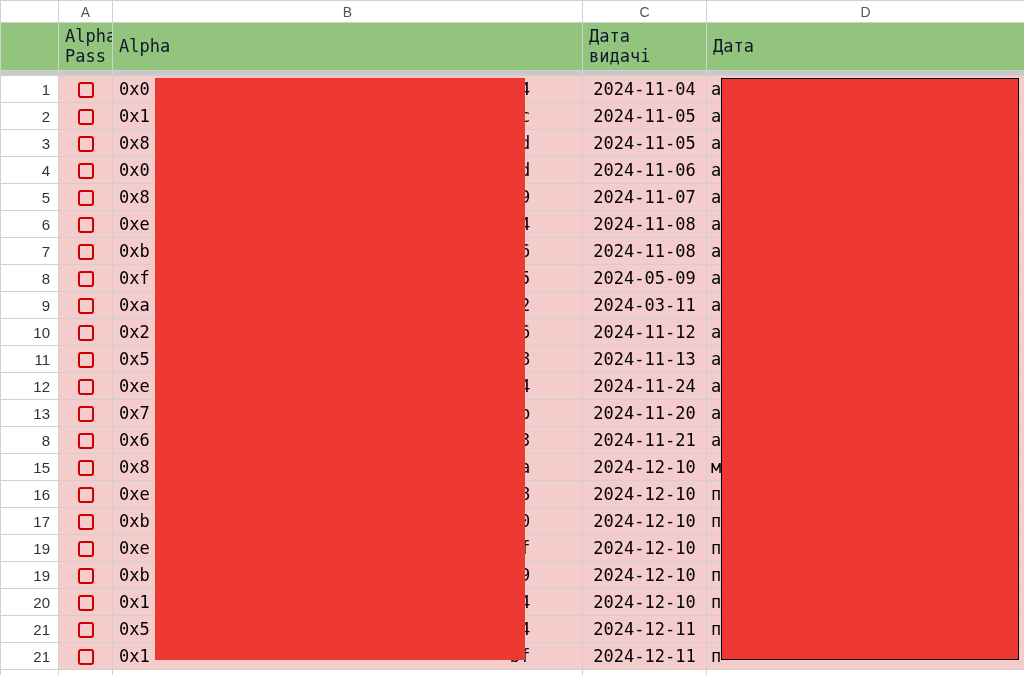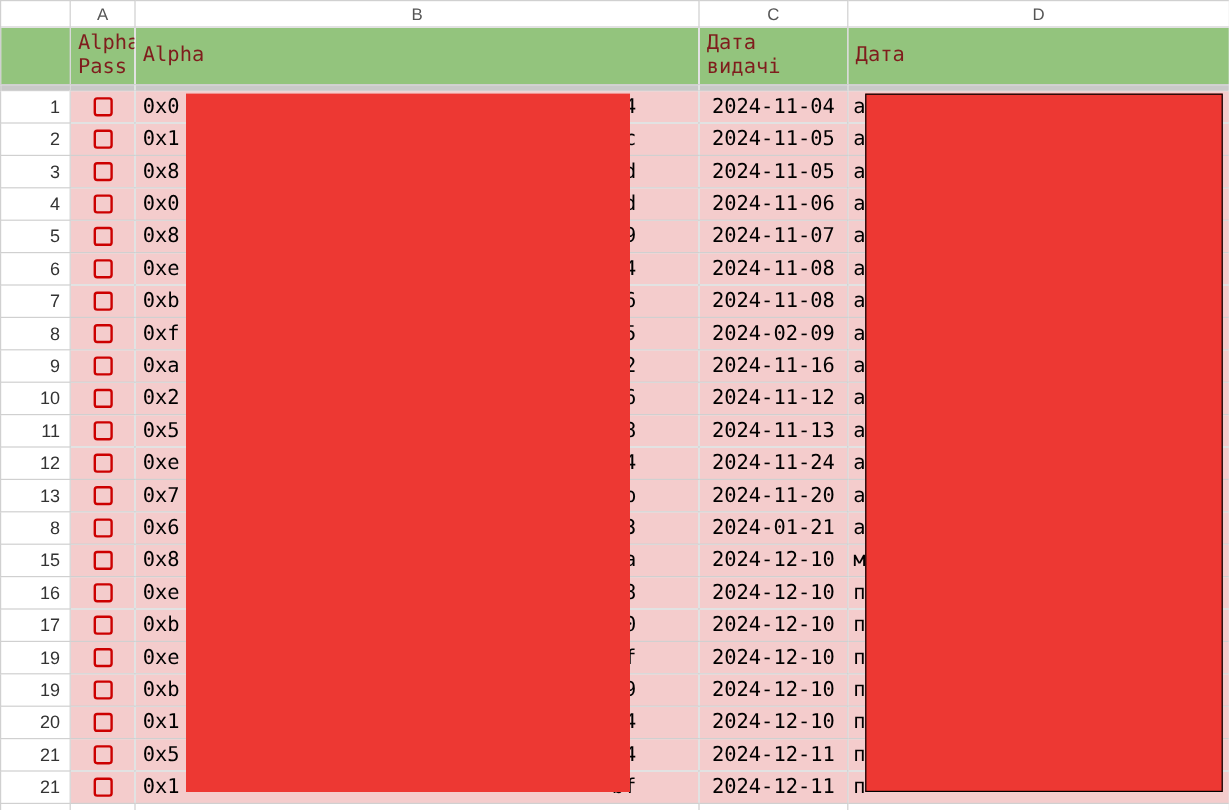--- a/index.html
+++ b/index.html
@@ -46,21 +46,21 @@
     font-weight: 400;
     font-size: 14px;
     text-align: center;
     height: 22px;
   }
   tr.col-letters th.corner { background:#fff; }
 
   
   tr.head-row td {
     background: #93c47d;
-    color: #7f1d1d;
+    color: #0f172a;
     font-weight: 400;
     height: 48px;
     padding: 0 6px;
     line-height: 1.15;
     white-space: normal;
     vertical-align: middle;
   }
   tr.head-row td.rownum { background:#93c47d; }
 
   
@@ -224,28 +224,28 @@
           <td class="rownum">7</td>
           <td class="chk"><span class="cb"></span></td>
           <td class="wallet"><span>0xb</span><span style="display:inline-block;width:360px;"></span><span>86</span></td>
           <td class="date">2024-11-08</td>
           <td class="dest">a</td>
         </tr>
         <tr class="data">
           <td class="rownum">8</td>
           <td class="chk"><span class="cb"></span></td>
           <td class="wallet"><span>0xf</span><span style="display:inline-block;width:360px;"></span><span>05</span></td>
-          <td class="date">2024-02-09</td>
+          <td class="date">2024-05-09</td>
           <td class="dest">a</td>
         </tr>
         <tr class="data">
           <td class="rownum">9</td>
           <td class="chk"><span class="cb"></span></td>
           <td class="wallet"><span>0xa</span><span style="display:inline-block;width:360px;"></span><span>e2</span></td>
-          <td class="date">2024-11-16</td>
+          <td class="date">2024-03-11</td>
           <td class="dest">a</td>
         </tr>
         <tr class="data">
           <td class="rownum">10</td>
           <td class="chk"><span class="cb"></span></td>
           <td class="wallet"><span>0x2</span><span style="display:inline-block;width:360px;"></span><span>96</span></td>
           <td class="date">2024-11-12</td>
           <td class="dest">a</td>
         </tr>
         <tr class="data">
@@ -266,21 +266,21 @@
           <td class="rownum">13</td>
           <td class="chk"><span class="cb"></span></td>
           <td class="wallet"><span>0x7</span><span style="display:inline-block;width:360px;"></span><span>5b</span></td>
           <td class="date">2024-11-20</td>
           <td class="dest">a</td>
         </tr>
         <tr class="data">
           <td class="rownum">8</td>
           <td class="chk"><span class="cb"></span></td>
           <td class="wallet"><span>0x6</span><span style="display:inline-block;width:360px;"></span><span>03</span></td>
-          <td class="date">2024-01-21</td>
+          <td class="date">2024-11-21</td>
           <td class="dest">a</td>
         </tr>
         <tr class="data">
           <td class="rownum">15</td>
           <td class="chk"><span class="cb"></span></td>
           <td class="wallet"><span>0x8</span><span style="display:inline-block;width:360px;"></span><span>ca</span></td>
           <td class="date">2024-12-10</td>
           <td class="dest">м</td>
         </tr>
         <tr class="data">

